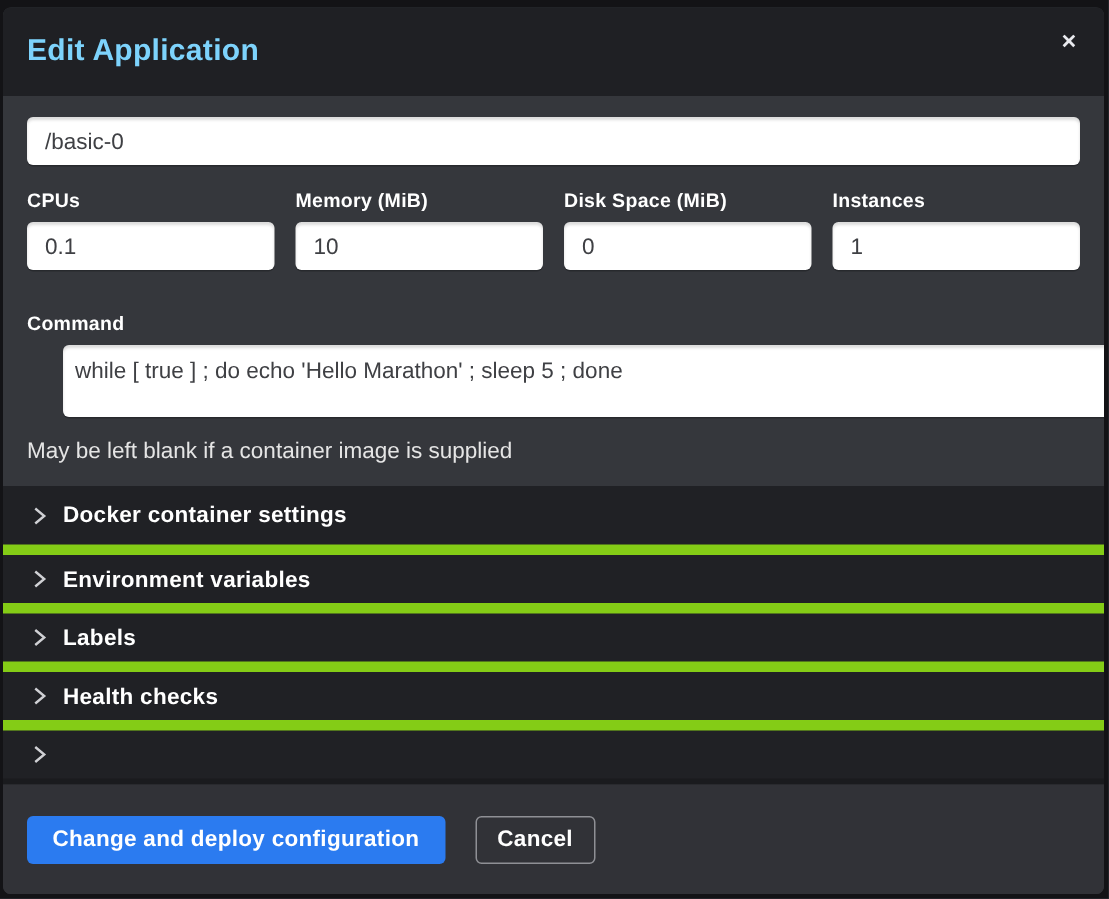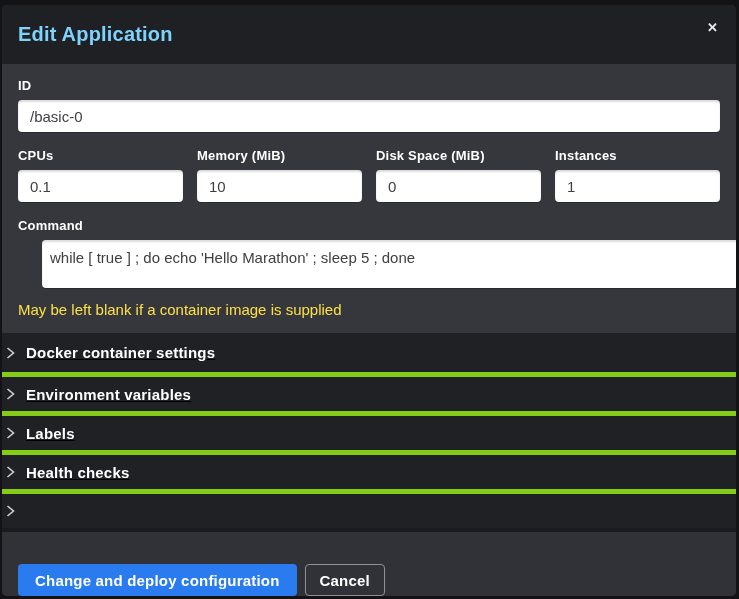--- a/index.html
+++ b/index.html
@@ -83,62 +83,61 @@
     resize: vertical;
     line-height: 1.3;
     margin-left: 24px;
   }
   .field-block { margin-bottom: 16px; }
   .field-block:last-child { margin-bottom: 0; }
   .field-row {
     display: grid;
     grid-template-columns: repeat(4, 1fr);
     gap: 14px;
-    margin-bottom: 16px;
+    margin-bottom: 28px;
   }
   .help-text {
-    color: #fde047;
+    color: #e5e5e5;
     font-size: 15px;
     margin-top: 9px;
   }
   
   .accordion {
     background: #202125;
     border-bottom: 4px solid #1a1b1e;
   }
   .accordion-row {
     height: 39px;
     display: flex;
     align-items: center;
-    padding: 0 4px;
+    padding: 0 20px;
     cursor: pointer;
-    text-decoration: underline;
-  }
-  .accordion-row + .accordion-row { border-top: 5px solid #84cc16; }
+  }
+  .accordion-row + .accordion-row { border-top: 7px solid #84cc16; }
   .chevron {
     width: 9px;
     height: 12px;
     margin-right: 11px;
     flex: 0 0 auto;
   }
   .chevron svg { display: block; }
   .accordion-label {
     color: #ffffff;
     font-size: 15px;
     font-weight: 700;
     letter-spacing: 0.2px;
   }
   
   .modal-footer {
     background: #313237;
     flex: 1 1 auto;
     display: flex;
-    align-items: flex-end;
+    align-items: center;
     padding: 0 16px;
-    gap: 8px;
+    gap: 20px;
   }
   .btn {
     height: 32px;
     border-radius: 4px;
     font-size: 15px;
     font-weight: 700;
     font-family: "Liberation Sans", sans-serif;
     cursor: pointer;
     letter-spacing: 0.2px;
   }
@@ -161,21 +160,20 @@
 <div class="modal">
 
   <div class="modal-header">
     <div class="modal-title">Edit Application</div>
     <button class="close-btn">✕</button>
   </div>
 
   <div class="form-body">
 
     <div class="field-block">
-      <label class="field-label">ID</label>
       <input class="text-input" type="text" value="/basic-0" style="">
     </div>
 
     <div class="field-row">
       <div>
         <label class="field-label">CPUs</label>
         <input class="text-input" type="text" value="0.1" style="">
       </div>
       <div>
         <label class="field-label">Memory (MiB)</label>

